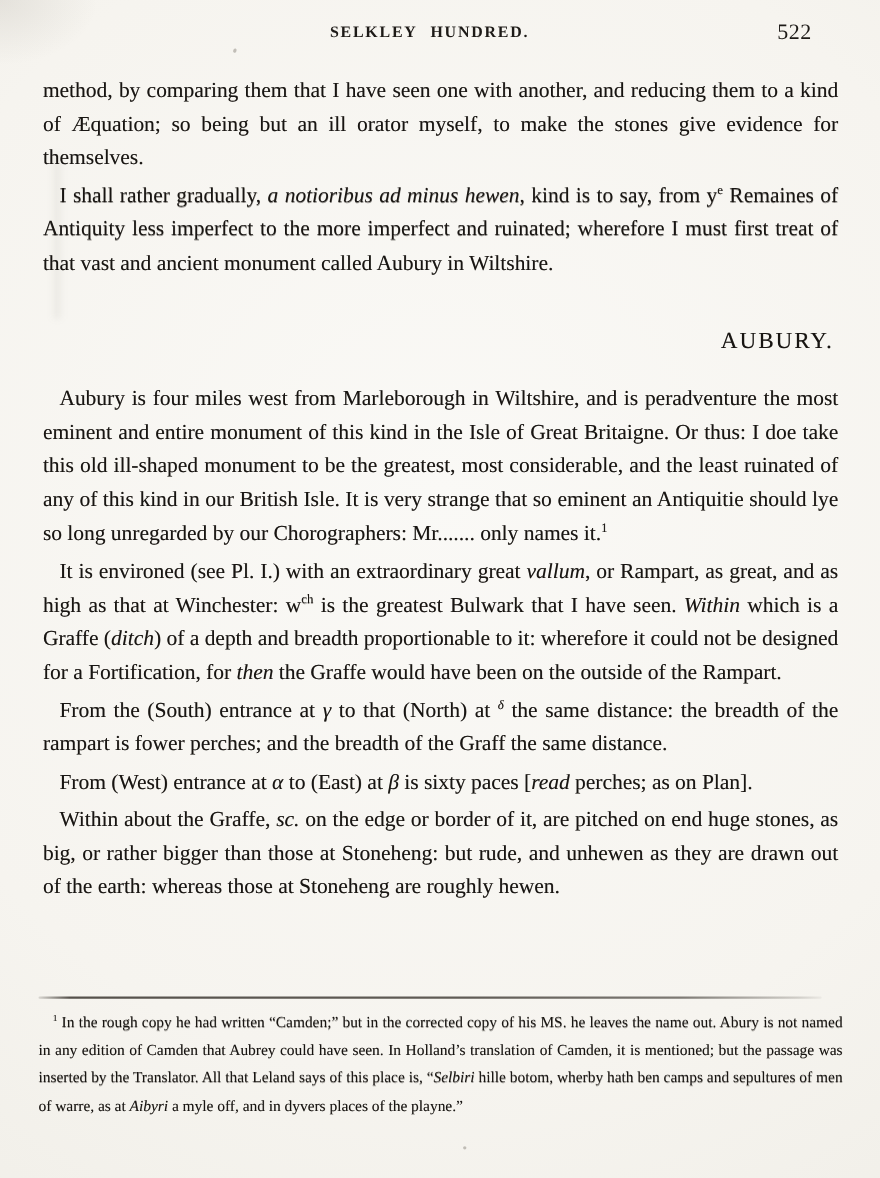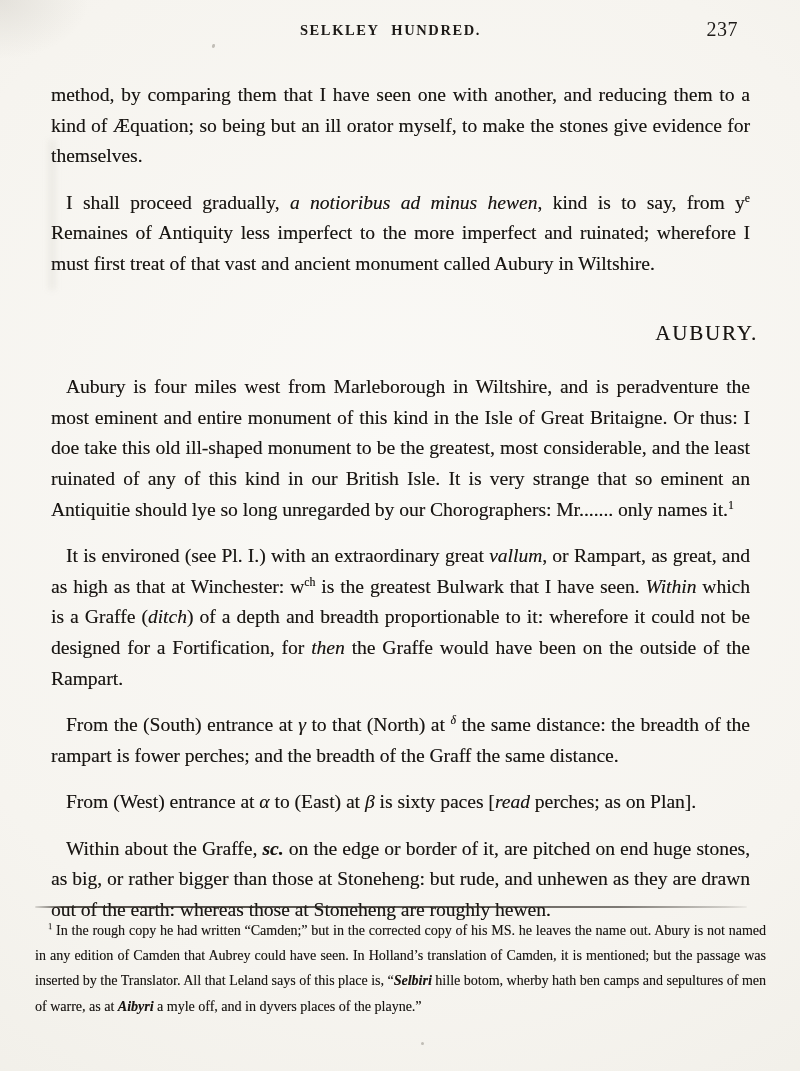--- a/index.html
+++ b/index.html
@@ -33,31 +33,31 @@
   }
   
   .content {
     position:absolute;
     left:35px; right:34px; top:64px;
     font-size:19.5px;
     line-height:30.6px;
     text-align:justify;
     text-shadow:0.2px 0.2px 0.35px rgba(25,20,16,0.45);
   }
-  .para { margin:16px; }
+  .para { margin:4px; }
   .indent { text-indent:15px; }
   .section-heading {
     margin:38px 0 24px 0;
     text-align:right;
     font-size:21px; font-weight:normal;
     letter-spacing:1.8px;
     text-indent:0;
     transform:translateX(-8px);
   }
-  i.bold { font-weight:bold; }
+  i.bold { font-weight:normal; }
   sup {
     font-size:0.60em;
     vertical-align:super;
     line-height:0;
   }
   sup.it { font-style:italic; }
   
   .footnote-rule {
     position:absolute;
     left:35px; top:906px;
@@ -100,28 +100,28 @@
 <div class="page">
 
   <div class="corner-shade"></div>
   <div class="smudge"></div>
   <div class="speck speck-1"></div>
   <div class="speck speck-2"></div>
   <div class="speck speck-3"></div>
 
   <div class="header">
     <div class="running-title">SELKLEY HUNDRED.</div>
-    <div class="page-number">237</div>
+    <div class="page-number">522</div>
   </div>
 
   <div class="content">
 
     <p class="para"><span>method, by comparing them that I have seen one with another, and reducing them to a kind of Æquation; so being but an ill orator myself, to make the stones give evidence for themselves.</span></p>
 
-    <p class="para indent"><span>I shall proceed gradually, </span><i>a notioribus ad minus hewen</i><span>, kind is to say, from y</span><sup>e</sup><span> Remaines of Antiquity less imperfect to the more imperfect and ruinated; wherefore I must first treat of that vast and ancient monument called Aubury in Wiltshire.</span></p>
+    <p class="para indent"><span>I shall rather gradually, </span><i>a notioribus ad minus hewen</i><span>, kind is to say, from y</span><sup>e</sup><span> Remaines of Antiquity less imperfect to the more imperfect and ruinated; wherefore I must first treat of that vast and ancient monument called Aubury in Wiltshire.</span></p>
 
     <h2 class="section-heading">AUBURY.</h2>
 
     <p class="para indent"><span>Aubury is four miles west from Marleborough in Wiltshire, and is peradventure the most eminent and entire monument of this kind in the Isle of Great Britaigne. Or thus: I doe take this old ill-shaped monument to be the greatest, most considerable, and the least ruinated of any of this kind in our British Isle.  It is very strange that so eminent an Antiquitie should lye so long unregarded by our Chorographers: Mr....... only names it.</span><sup>1</sup></p>
 
     <p class="para indent"><span>It is environed (see Pl. I.) with an extraordinary great </span><i>vallum</i><span>, or Rampart, as great, and as high as that at Winchester: w</span><sup>ch</sup><span> is the greatest Bulwark that I have seen.  </span><i>Within</i><span> which is a Graffe (</span><i>ditch</i><span>) of a depth and breadth proportionable to it: wherefore it could not be designed for a Fortification, for </span><i>then</i><span> the Graffe would have been on the outside of the Rampart.</span></p>
 
     <p class="para indent"><span>From the (South) entrance at </span><i>γ</i><span> to that (North) at </span><sup class="it">δ</sup><span> the same distance: the breadth of the rampart is fower perches; and the breadth of the Graff the same distance.</span></p>
 
     <p class="para indent"><span>From (West) entrance at </span><i>α</i><span> to (East) at </span><i>β</i><span> is sixty paces [</span><i>read</i><span> perches; as on Plan].</span></p>

